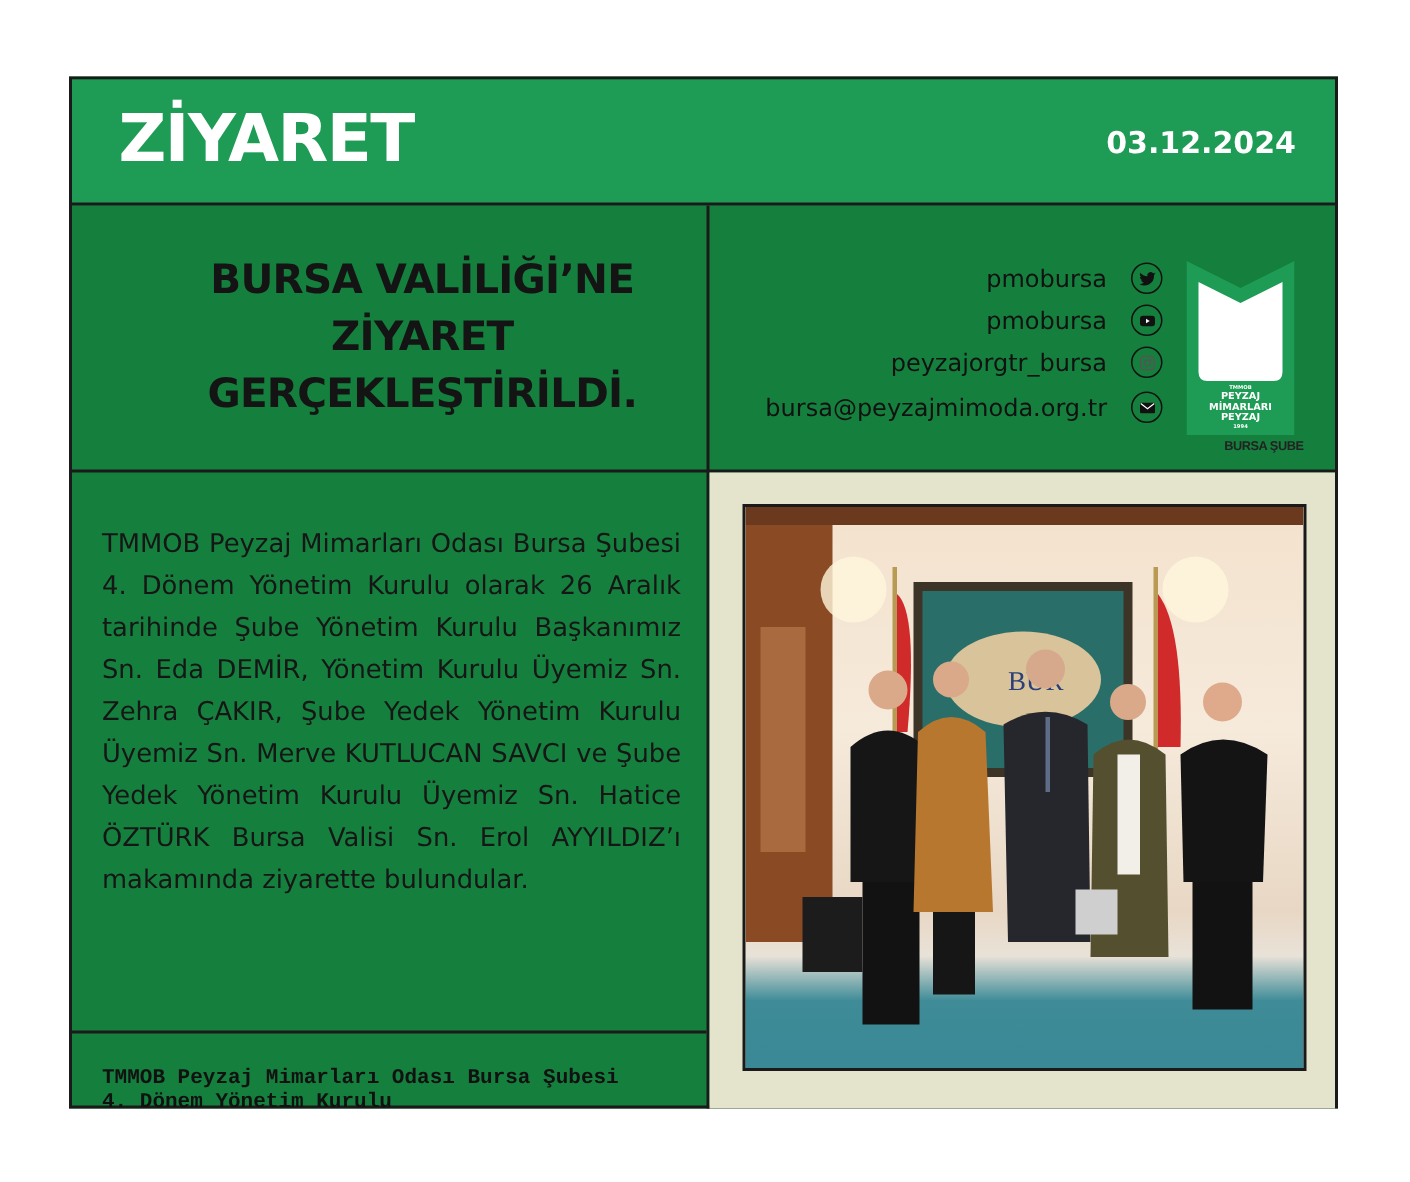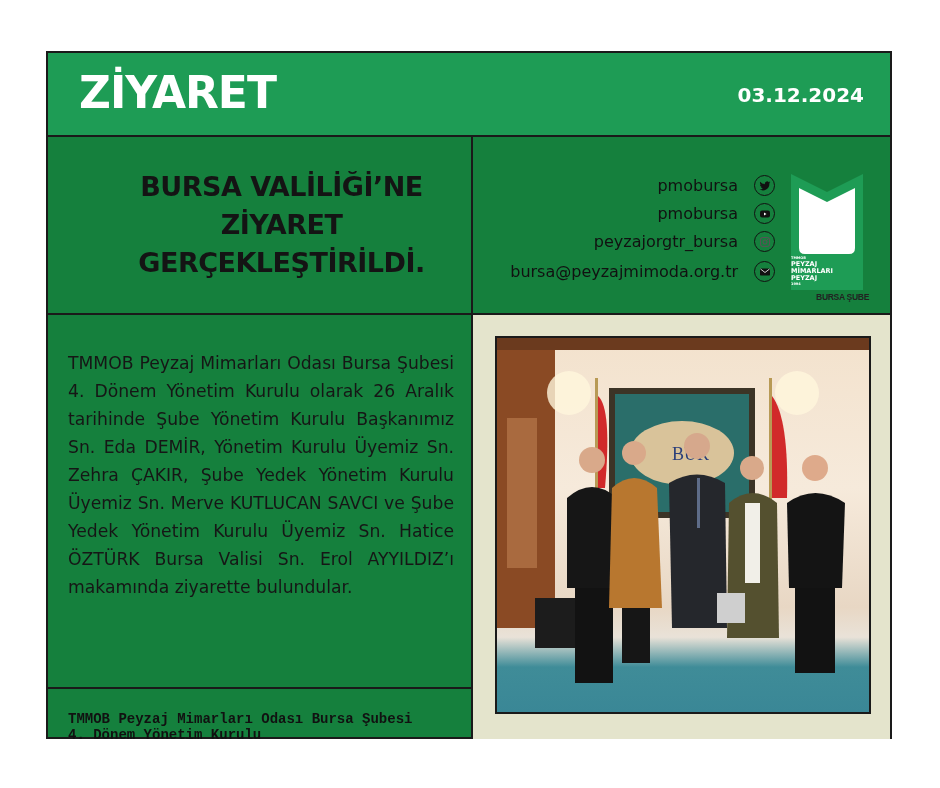--- a/index.html
+++ b/index.html
@@ -49,21 +49,21 @@
     display: flex; align-items: center; justify-content: center; box-sizing: border-box;
   }
   .icon-circle svg { width: 12px; height: 12px; }
   .logo {
     position: absolute; left: 318px; top: 37px; width: 72px; height: 118px;
   }
   .logo-shield {
     position: absolute; left: 0; top: 0; width: 72px; height: 116px;
   }
   .logo-text {
-    position: absolute; left: 0; top: 82px; width: 72px; color: #fff;
+    position: absolute; left: 0; top: 82px; width: 72px; text-align: center; color: #fff;
     font-family: "DejaVu Sans", sans-serif; font-weight: bold; font-size: 6.5px; line-height: 7px;
   }
   .logo-sub {
     position: absolute; left: -6px; top: 118px; width: 84px; text-align: right;
     font-family: "Liberation Sans", sans-serif; font-weight: bold; font-size: 8.5px; color: #222; letter-spacing: -0.3px;
   }
   .body-text {
     position: absolute; left: 20px; top: 296px; width: 386px;
     font-family: "DejaVu Sans", sans-serif; font-size: 17.2px; line-height: 28px; color: #161616;
     text-align: justify;

